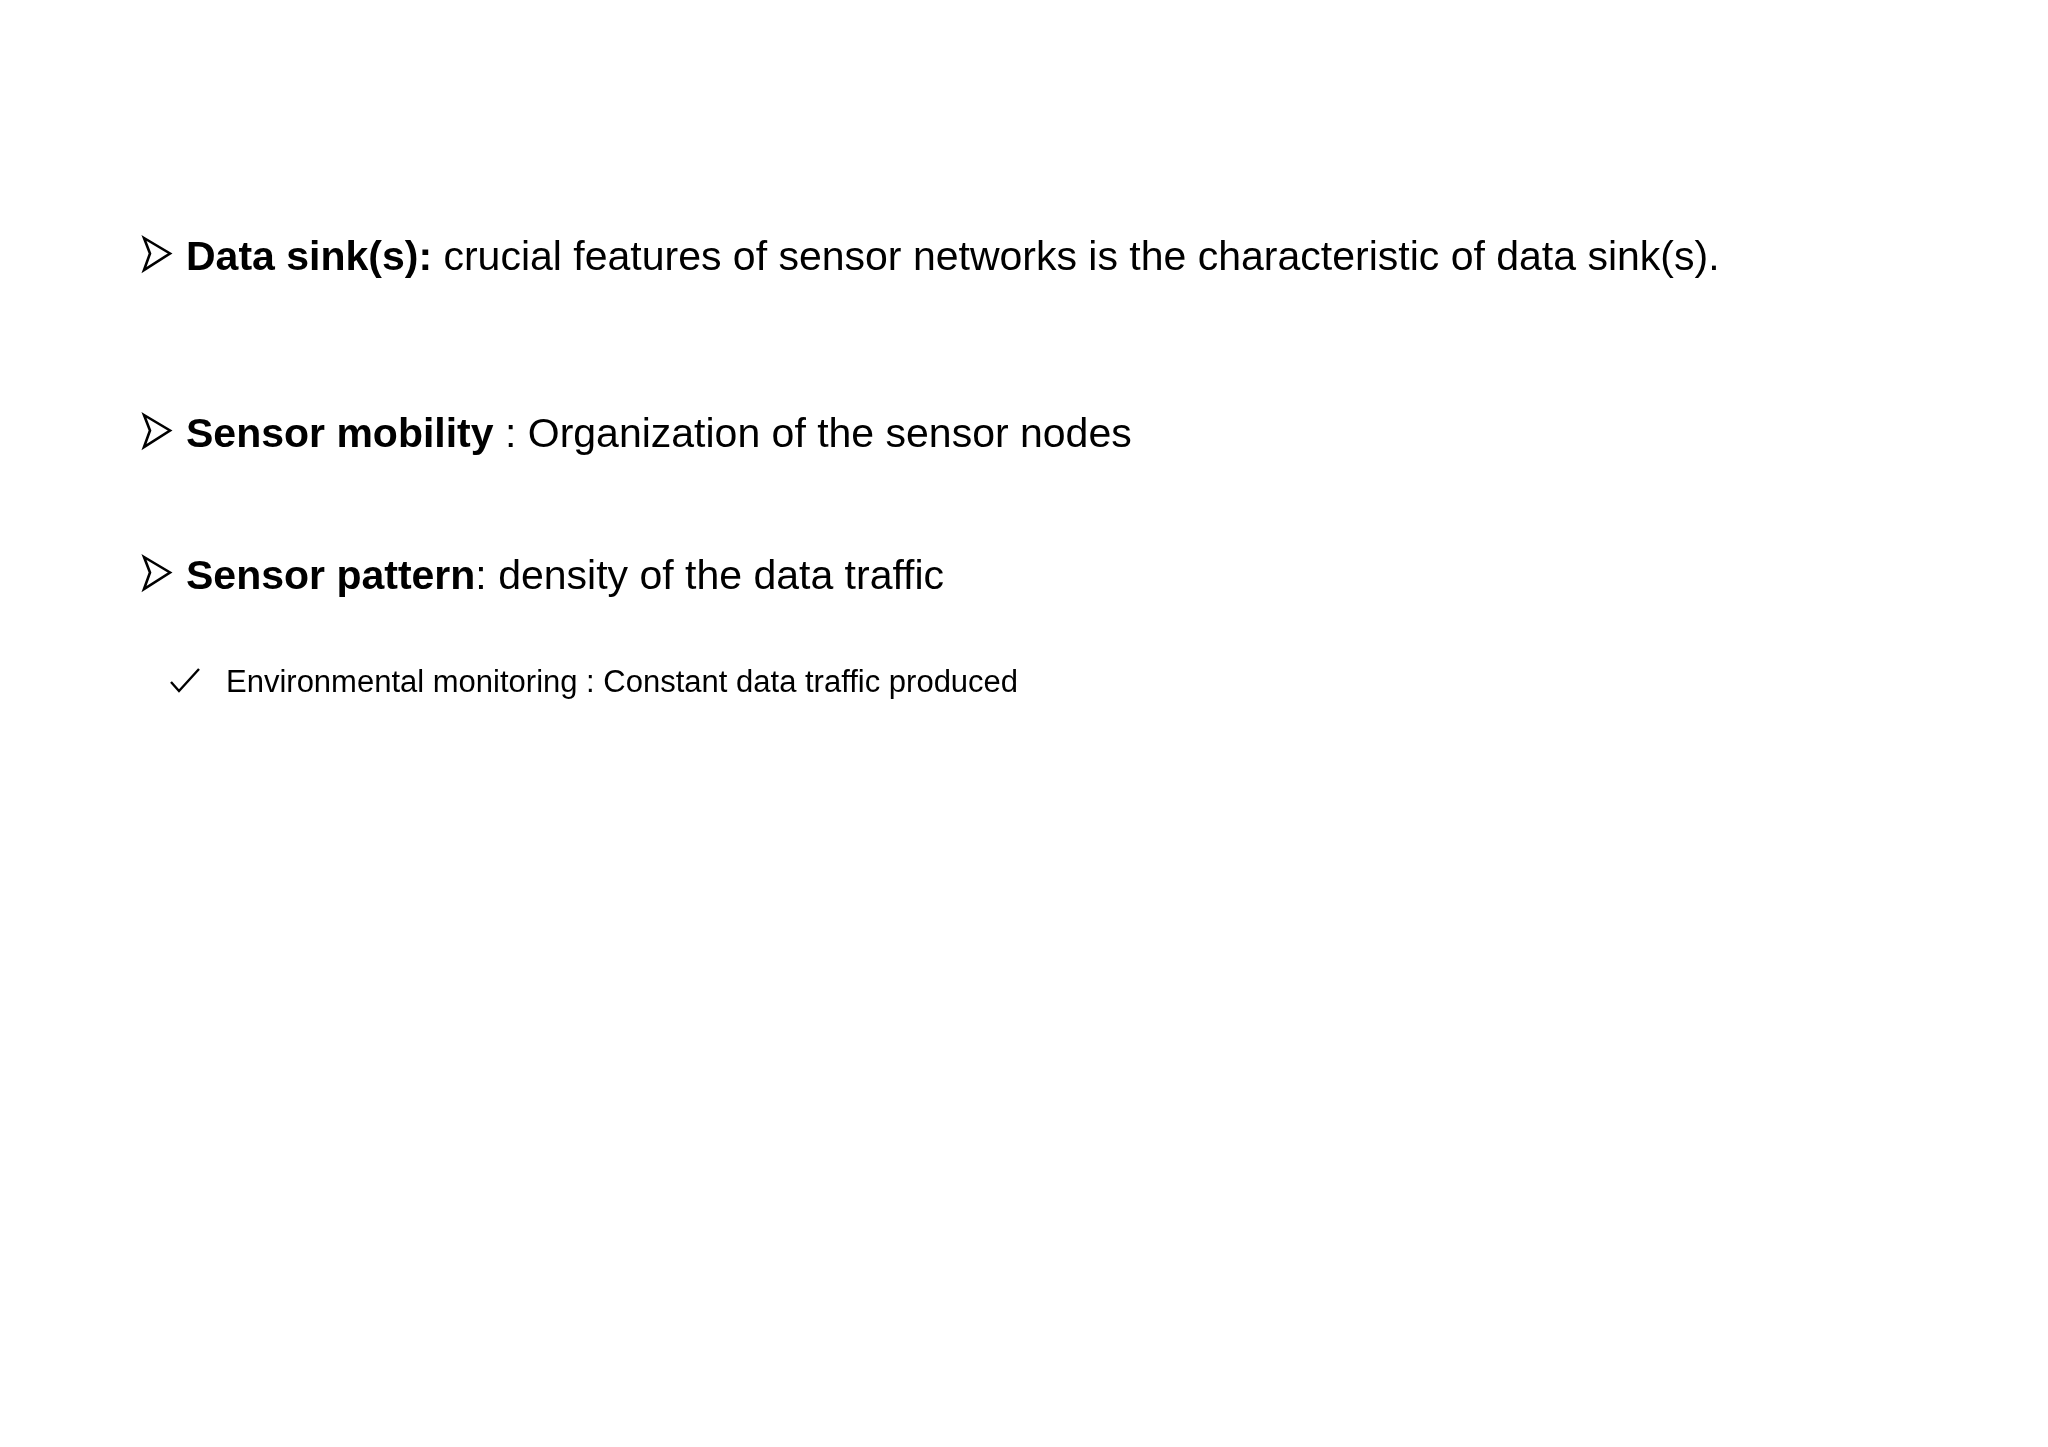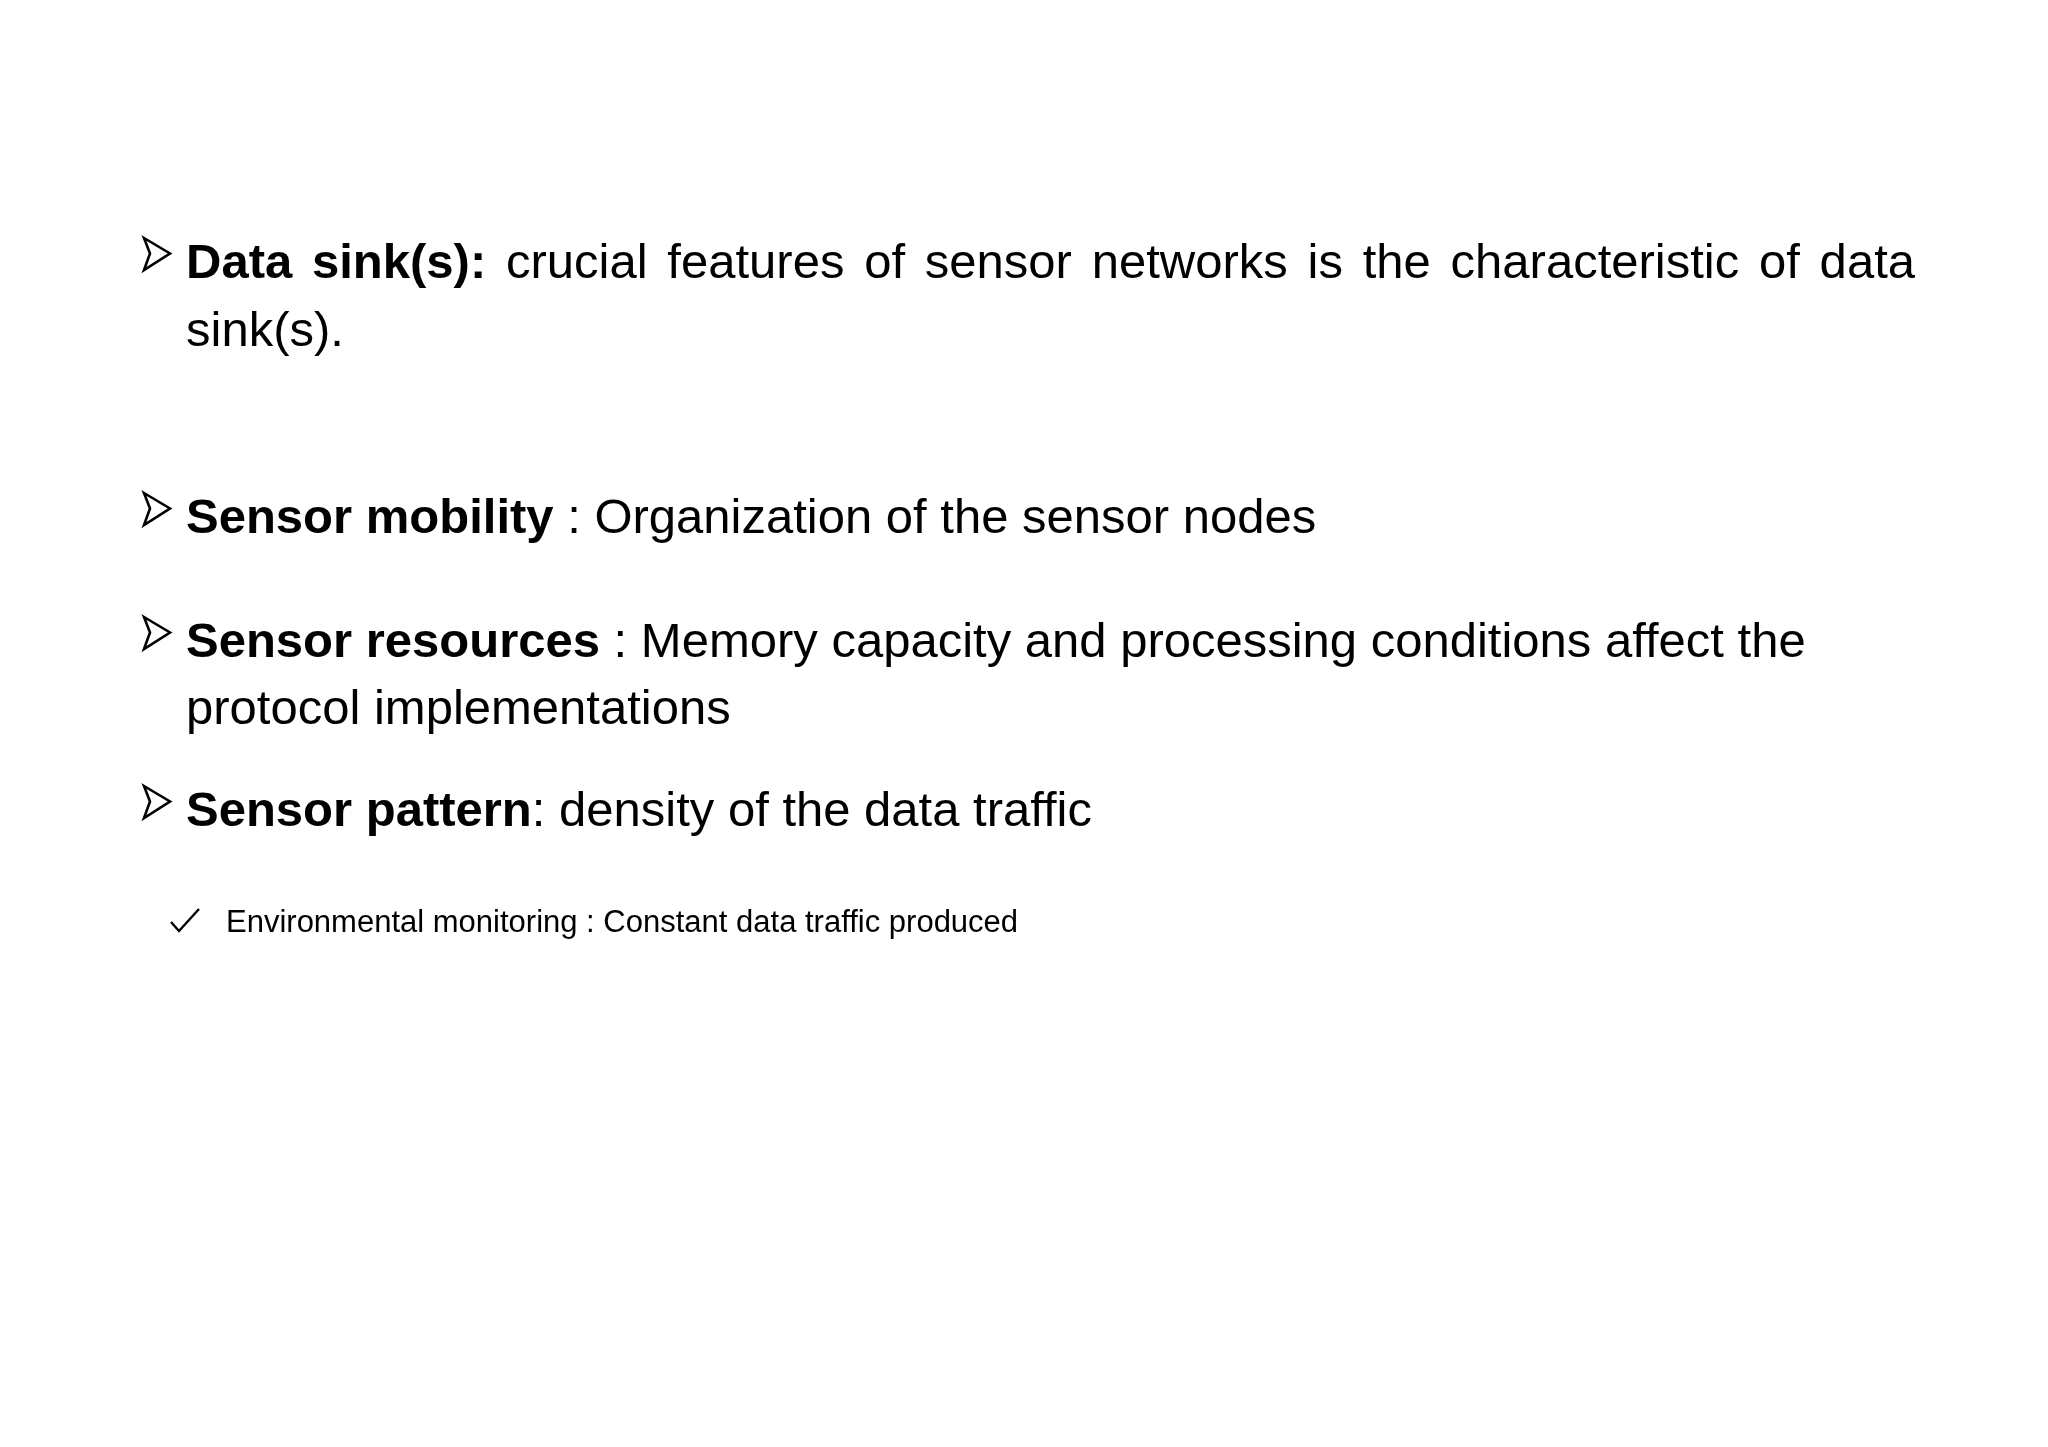--- a/index.html
+++ b/index.html
@@ -26,21 +26,21 @@
     left: 140px;
     top: 228px;
     width: 1775px;
   }
 
   
   .l1 {
     position: relative;
     padding-left: 46px;
     margin: 0 0 4px 0;
-    font-size: 49px;
+    font-size: 41px;
     line-height: 1.38;
     color: #000;
   }
   .l1.justify .l1-text {
     text-align: justify;
     text-align-last: left;
   }
   .l1-marker {
     position: absolute;
     left: 0;
@@ -107,28 +107,20 @@
         <svg width="36" height="40" viewBox="0 0 36 40" aria-hidden="true">
           <path d="M4 4 L30 19.5 L4 36 L10 19.5 Z" fill="#ffffff" stroke="#000000" stroke-width="2.6" stroke-linejoin="miter"></path>
         </svg>
       </span>
       <span class="l1-text"><b>Sensor mobility</b><span> : Organization of the sensor nodes</span></span>
     </div>
     <div class="gap-after-l1"></div>
 
     <div class="gap-block"></div>
 
-    <div class="l1">
-      <span class="l1-marker">
-        <svg width="36" height="40" viewBox="0 0 36 40" aria-hidden="true">
-          <path d="M4 4 L30 19.5 L4 36 L10 19.5 Z" fill="#ffffff" stroke="#000000" stroke-width="2.6" stroke-linejoin="miter"></path>
-        </svg>
-      </span>
-      <span class="l1-text"><b>Sensor resources</b><span> : Memory capacity and processing conditions affect the protocol implementations</span></span>
-    </div>
     <div class="gap-block"></div>
 
     <div class="l1">
       <span class="l1-marker">
         <svg width="36" height="40" viewBox="0 0 36 40" aria-hidden="true">
           <path d="M4 4 L30 19.5 L4 36 L10 19.5 Z" fill="#ffffff" stroke="#000000" stroke-width="2.6" stroke-linejoin="miter"></path>
         </svg>
       </span>
       <span class="l1-text"><b>Sensor pattern</b><span>: density of the data traffic</span></span>
     </div>

